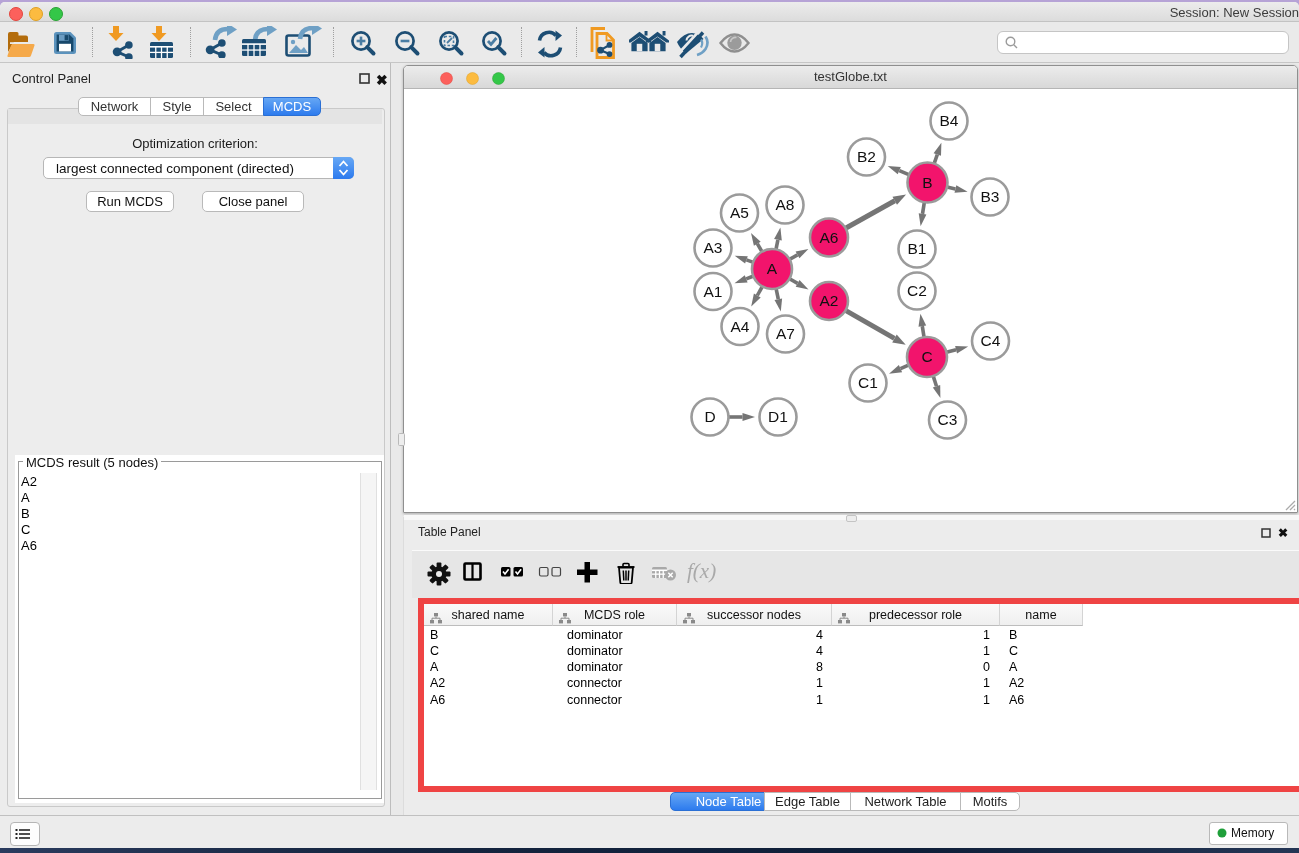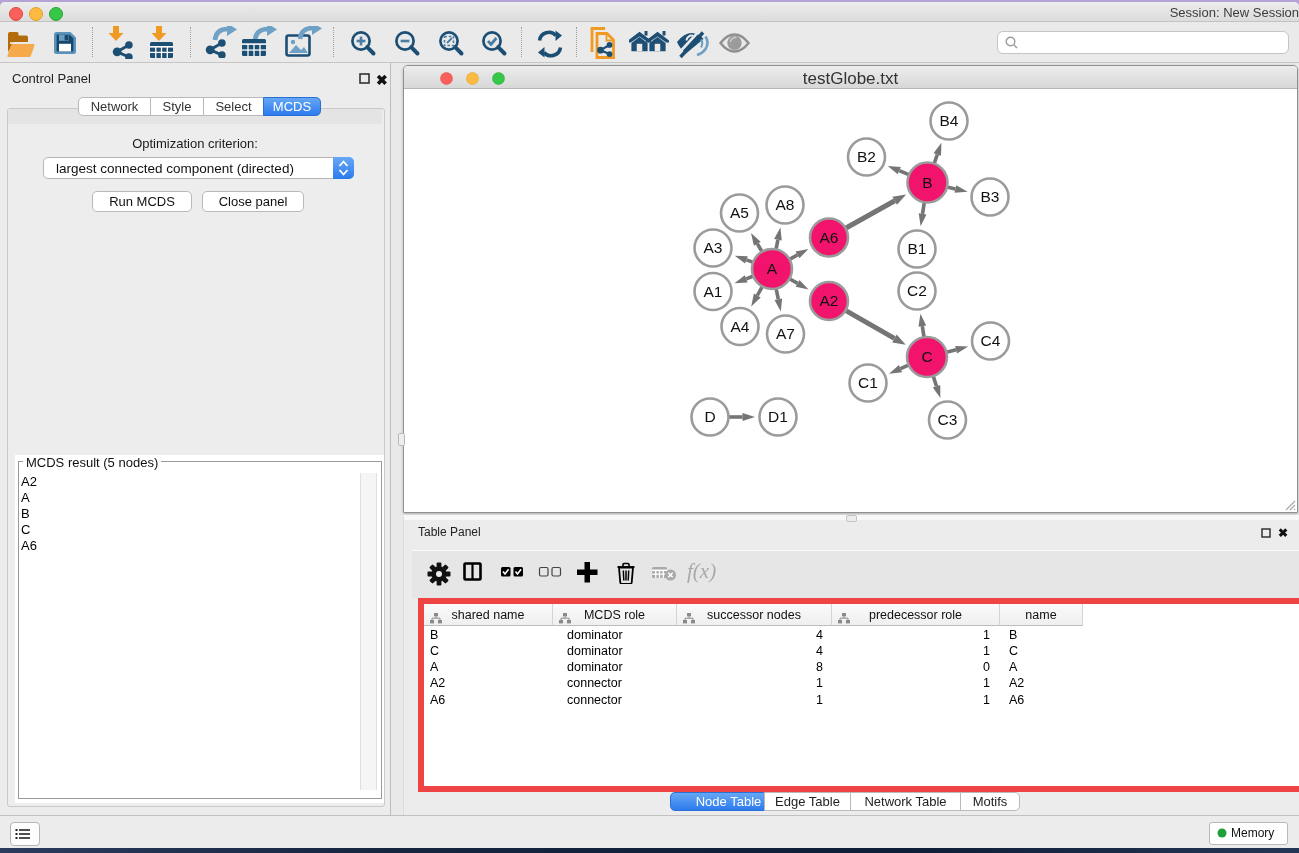--- a/index.html
+++ b/index.html
@@ -30,21 +30,21 @@
   .btn{position:absolute;top:128px;height:21px;background:#fff;border:1px solid #b9b9b9;border-radius:5px;box-sizing:border-box;font-size:13px;color:#111;text-align:center;line-height:19px}
   #groupbox{position:absolute;left:15px;top:392px;width:369px;height:348px;background:#fff}
   #groupbox .gb{position:absolute;left:3px;top:6px;width:362px;height:336px;border:1px solid #9a9a9a}
   #groupbox .gtitle{position:absolute;left:8px;top:0px;background:#fff;padding:0 3px;font-size:13px;color:#111}
   #groupbox .scroll{position:absolute;right:7px;top:18px;width:15px;height:317px;background:#f5f5f5;border-left:1px solid #e0e0e0;border-right:1px solid #e0e0e0}
   #groupbox .items{position:absolute;left:6px;top:18.5px;font-size:13px;color:#000;line-height:16.2px}
   
   #rightside{position:absolute;left:391px;top:0;width:908px;height:752px;background:#e9e9e9}
   #netwin{position:absolute;left:12px;top:2px;width:893px;height:446px;background:#fff;border:1px solid #8f8f8f;border-radius:5px 5px 1px 1px;box-shadow:0 1px 3px rgba(0,0,0,.25)}
   #netwin .tbar{position:absolute;left:0;top:0;width:100%;height:22px;background:linear-gradient(#ececec,#d8d8d8);border-radius:4px 4px 0 0;border-bottom:1px solid #b5b5b5}
-  #netwin .wtitle{position:absolute;left:0;right:0;top:3px;text-align:center;font-size:17px;color:#333}
+  #netwin .wtitle{position:absolute;left:0;right:0;top:3px;text-align:center;font-size:13px;color:#333}
   #tablepanel{position:absolute;left:12px;top:454px;width:896px;height:298px;background:#ececec;border-left:1px solid #dcdcdc}
   #tablepanel .ptitle{position:absolute;left:14px;top:8px;font-size:12px;color:#222}
   #tbox{position:absolute;left:14px;top:81px;width:877px;height:182px;background:#fff;border:6px solid #ef4444}
   .th{position:absolute;top:0;height:22px;box-sizing:border-box;border-right:1px solid #d4d4d4;border-bottom:1px solid #bdbdbd;background:linear-gradient(#fafafa,#efefef);font-size:12.5px;color:#111;text-align:center;line-height:22px}
   .td{position:absolute;font-size:12.5px;color:#000;height:16.3px}
   .btab{position:absolute;top:275px;height:19px;background:#fff;border:1px solid #b9b9b9;box-sizing:border-box;font-size:13px;color:#222;text-align:center;line-height:17px}
   #statusbar{position:absolute;left:0;top:813px;width:1299px;height:32px;background:#ececec;border-top:1px solid #c0c0c0}
   #memBtn{position:absolute;right:11px;top:6px;width:77px;height:21px;background:#fff;border:1px solid #b9b9b9;border-radius:3px;font-size:12px;color:#111}
   #listBtn{position:absolute;left:10px;top:6px;width:28px;height:22px;background:#fdfdfd;border:1px solid #b5b5b5;border-radius:4px}
 </style>
@@ -203,21 +203,21 @@
       <div class="seg" style="left:203px;width:61px">Select</div>
       <div class="seg segsel" style="left:263px;width:58px;border-radius:0 5px 5px 0">MCDS</div>
       <div id="combo">
         <div class="ctext">largest connected component (directed)</div>
         <div class="stepper"><svg width="21" height="22">
                 <path d="M6.5 9 L10.5 4.5 L14.5 9" fill="none" stroke="#fff" stroke-width="1.8"></path>
                 <path d="M6.5 13 L10.5 17.5 L14.5 13" fill="none" stroke="#fff" stroke-width="1.8"></path>
               </svg></div>
       </div>
       <div id="optlabel">Optimization criterion:</div>
-      <div class="btn" style="left:92px;width:100px">Run MCDS</div>
+      <div class="btn" style="left:86px;width:88px">Run MCDS</div>
       <div class="btn" style="left:202px;width:102px">Close panel</div>
       <div id="groupbox">
         <div class="gb"></div>
         <div class="gtitle">MCDS result (5 nodes)</div>
         <div class="scroll"></div>
         <div class="items">A2<br>A<br>B<br>C<br>A6</div>
       </div>
     </div>
     <div id="rightside">
       <div id="netwin">

